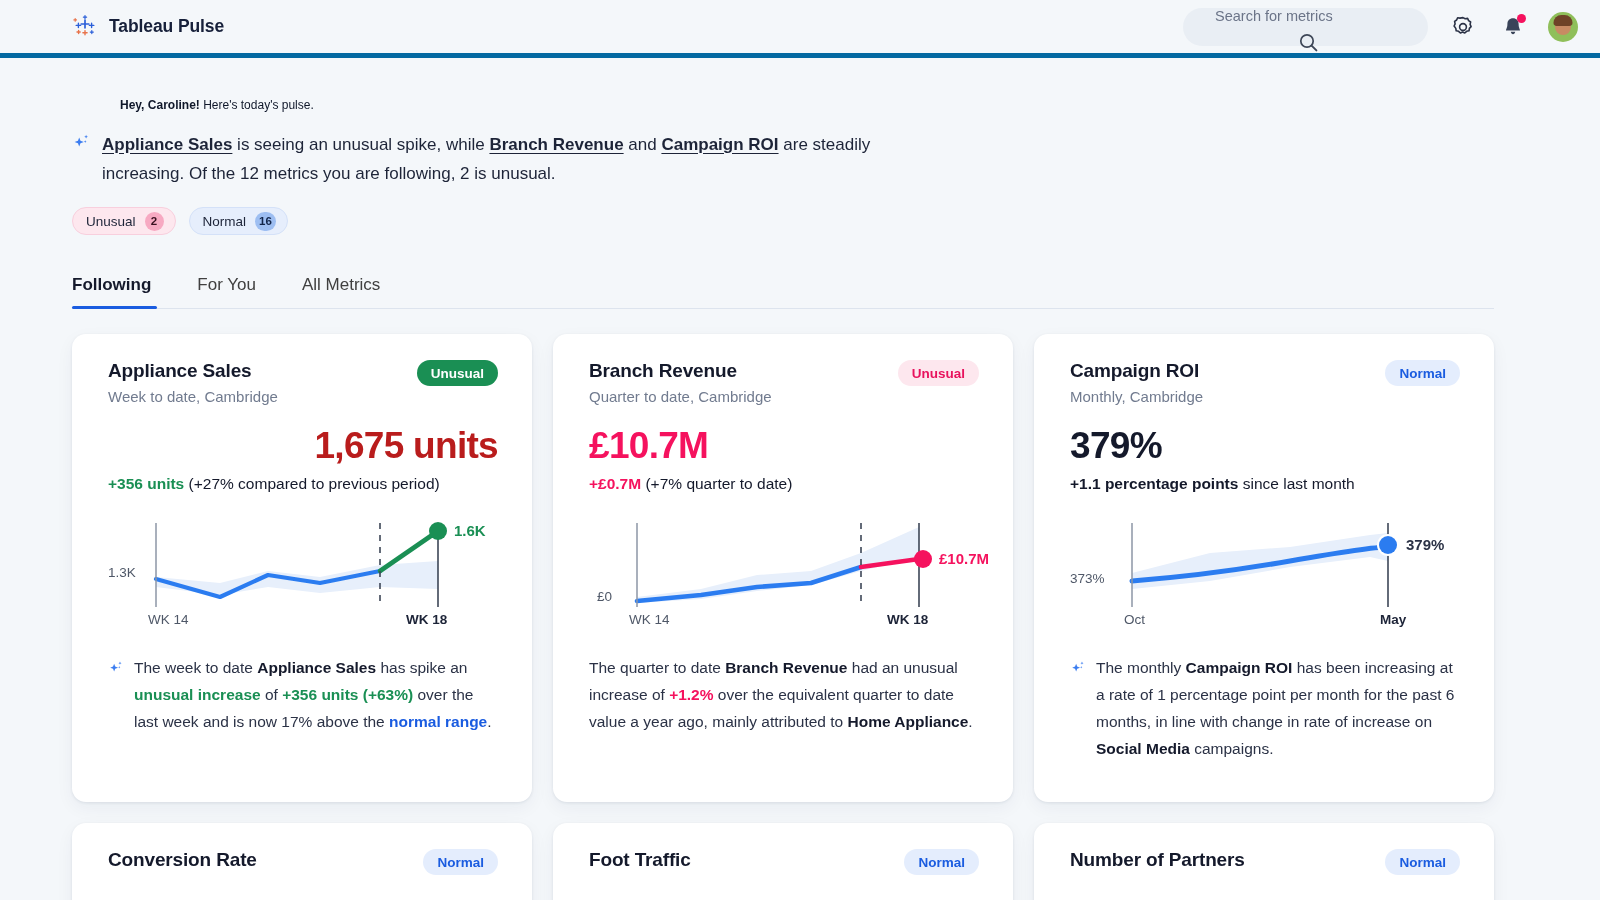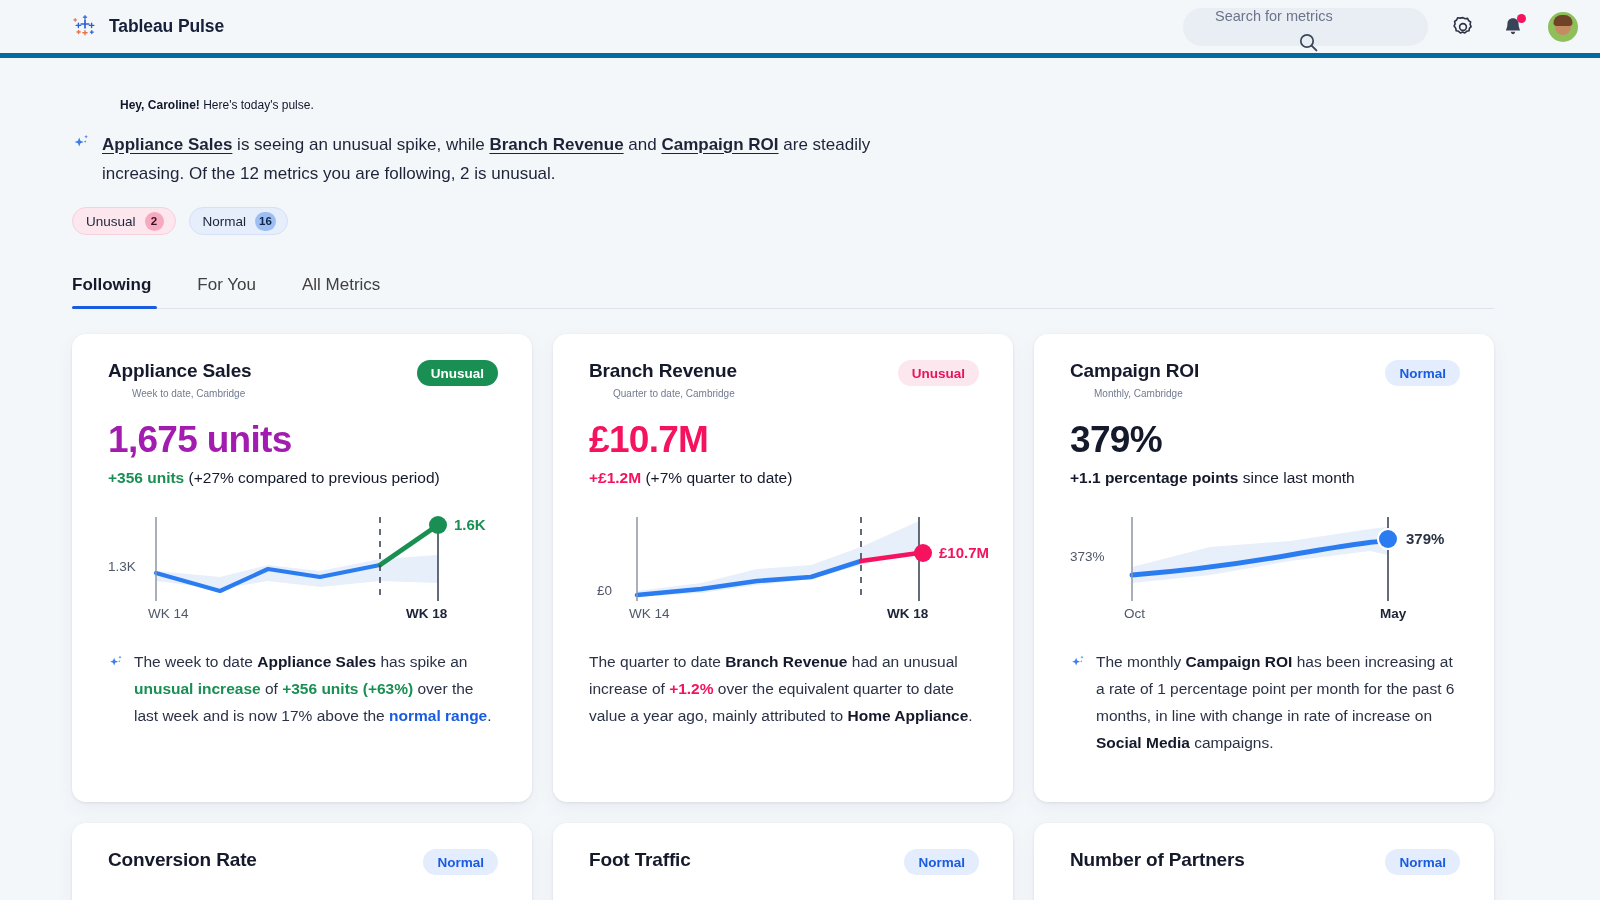--- a/index.html
+++ b/index.html
@@ -114,32 +114,32 @@
     gap: 21px;
   }
   .card {
     background: #ffffff; border-radius: 14px;
     box-shadow: 0 1px 3px rgba(22,40,80,.09), 0 6px 18px rgba(22,40,80,.05);
     padding: 26px 34px 30px 36px;
     height: 468px; position: relative;
   }
   .card-head { display: flex; align-items: flex-start; }
   .card-title { font-size: 19px; font-weight: 700; color: #14192b; letter-spacing: -.15px; }
-  .card-sub { font-size: 10px; color: #717b8f; margin-top: 6px; margin-left: 24px; }
+  .card-sub { font-size: 15px; color: #717b8f; margin-top: 6px; }
   .badge {
     margin-left: auto; height: 26px; border-radius: 14px;
     padding: 0 14px; display: flex; align-items: center;
     font-size: 13.5px; font-weight: 600; flex: none; cursor: pointer;
   }
   .badge-green { background: #1a8f54; color: #fff; }
   .badge-pink  { background: #fde7ee; color: #e8125d; }
   .badge-blue  { background: #e4edfd; color: #1a5ce0; }
 
   .big-value { font-size: 37px; font-weight: 700; margin-top: 22px; letter-spacing: -.7px; line-height: 1.05; }
-  .v-green { color: #a21caf; }
+  .v-green { color: #b91c1c; text-align: right; }
   .v-pink  { color: #f5125e; }
   .v-black { color: #14192b; }
 
   .delta { font-size: 15.5px; margin-top: 9px; color: #14192b; }
   .delta b { font-weight: 700; }
   .d-green b { color: #1a8f54; }
   .d-pink  b { color: #f5125e; }
 
   .chart { margin-top: 16px; height: 124px; position: relative; }
   .chart svg { display: block; }
@@ -313,21 +313,21 @@
     <div class="card">
       <div class="card-head">
         <div>
           <div class="card-title">Branch Revenue</div>
           <div class="card-sub">Quarter to date, Cambridge</div>
         </div>
         <div class="badge badge-pink">Unusual</div>
       </div>
       <div class="big-value v-pink">£10.7M</div>
       <div class="delta d-pink">
-        <b>+£1.2M</b>
+        <b>+£0.7M</b>
         <span>(+7% quarter to date)</span>
       </div>
 
       <div class="chart">
         <svg width="390" height="124" viewBox="0 0 390 124">
           <path d="M48 88 L112 80 L168 66 L222 62 L272 44 L330 18 L330 48 L272 62 L222 76 L168 82 L112 90 L48 94 Z" fill="#e7effb"></path>
           <path d="M48 92 L112 86 L168 78 L222 74 L272 58" fill="none" stroke="#2b7cf0" stroke-width="4.6" stroke-linecap="round" stroke-linejoin="round"></path>
           <path d="M272 58 L330 50" fill="none" stroke="#f5125e" stroke-width="4.6" stroke-linecap="round" stroke-linejoin="round"></path>
           <line x1="48" y1="14" x2="48" y2="98" stroke="#8d96a6" stroke-width="1.5"></line>
           <line x1="272" y1="14" x2="272" y2="98" stroke="#3d4657" stroke-width="1.6" stroke-dasharray="6 6"></line>
@@ -361,21 +361,21 @@
 
       <div class="chart">
         <svg width="390" height="124" viewBox="0 0 390 124">
           <path d="M62 64 L140 44 L220 38 L300 26 L318 24 L318 52 L300 48 L220 58 L140 72 L62 80 Z" fill="#e7effb"></path>
           <path d="M62 72 Q140 66 220 52 T318 38" fill="none" stroke="#2b7cf0" stroke-width="5" stroke-linecap="round" stroke-linejoin="round"></path>
           <line x1="62" y1="14" x2="62" y2="98" stroke="#8d96a6" stroke-width="1.5"></line>
           <line x1="318" y1="14" x2="318" y2="98" stroke="#3d4657" stroke-width="1.6"></line>
           <circle cx="318" cy="36" r="11" fill="#ffffff"></circle>
           <circle cx="318" cy="36" r="9" fill="#2b7cf0"></circle>
         </svg>
-        <span class="axis-lab" style="left:0px;  top:46px;">373%</span>
+        <span class="axis-lab" style="left:0px;  top:62px;">373%</span>
         <span class="axis-lab" style="left:54px; top:103px;">Oct</span>
         <span class="axis-lab bold" style="left:302px; top:103px;margin-left:8px;">May</span>
         <span class="pt-lab" style="left:336px; top:27px; color:#2b3246;">379%</span>
       </div>
 
       <div class="insight with-icon">
         <span class="sp">
           <svg width="17" height="17" viewBox="0 0 20 20">
             <path d="M7.2 4.4l1.25 3.35L11.8 9l-3.35 1.25L7.2 13.6l-1.25-3.35L2.6 9l3.35-1.25L7.2 4.4z" fill="#3b7df0"></path>
             <path d="M14.1 1.8l.52 1.38 1.38.52-1.38.52-.52 1.38-.52-1.38-1.38-.52 1.38-.52.52-1.38z" fill="#3b7df0"></path>

